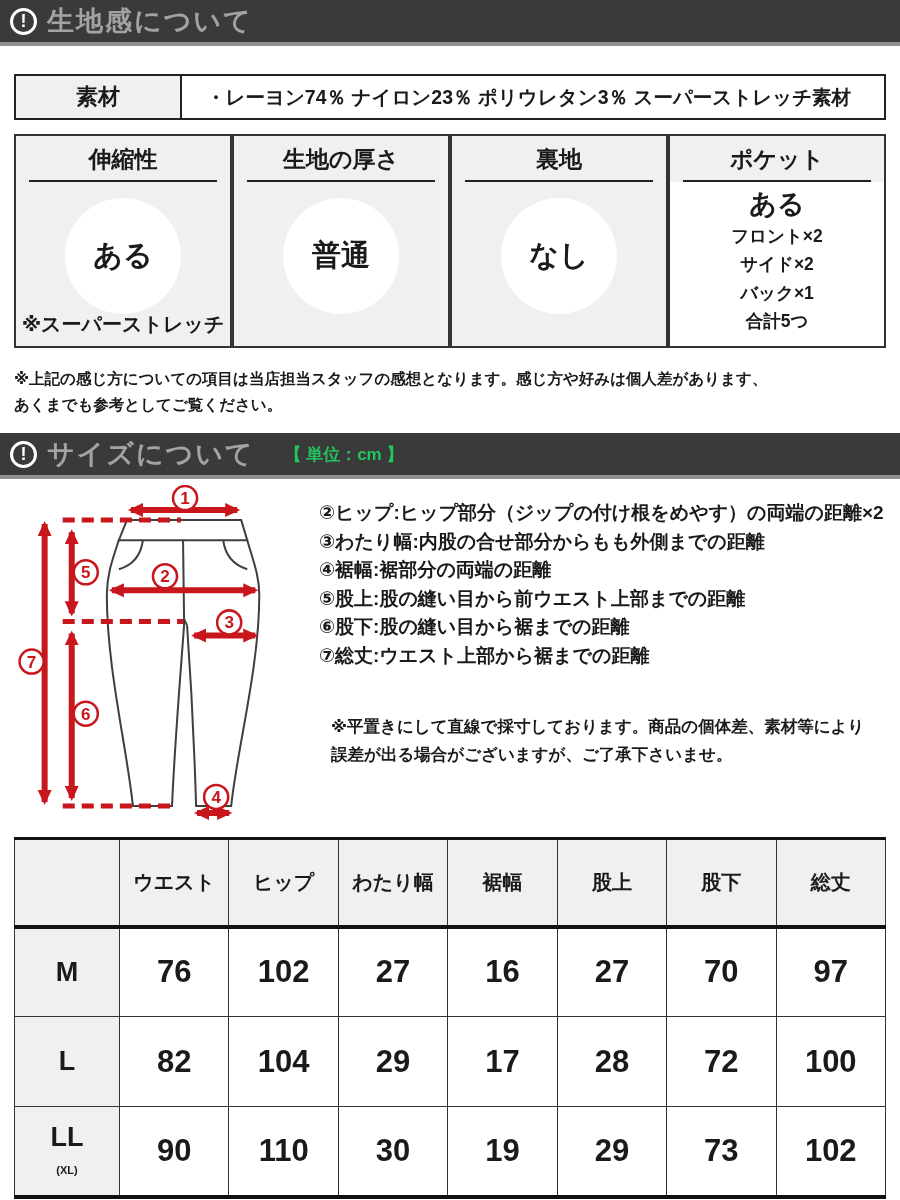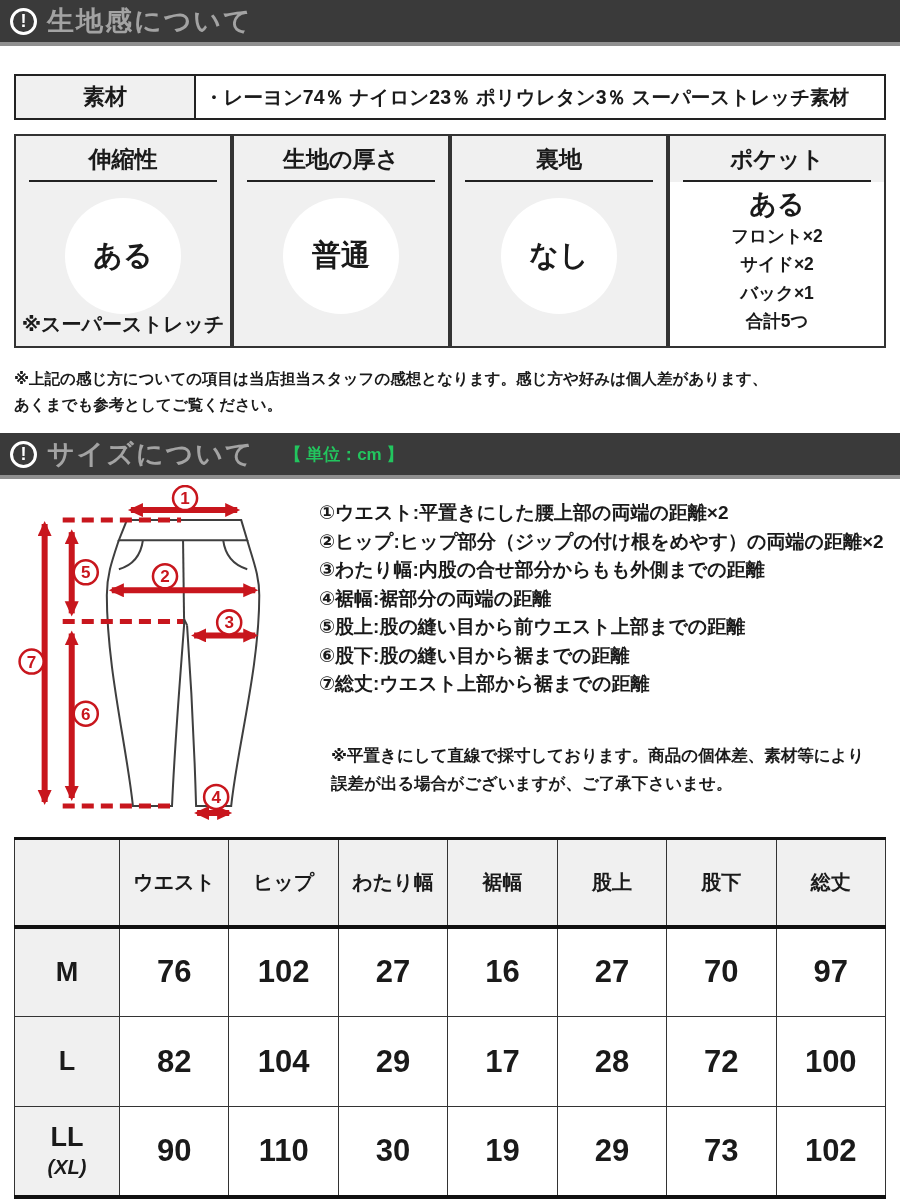--- a/index.html
+++ b/index.html
@@ -13,24 +13,24 @@
   .bang { width:27px; height:27px; border:3px solid #fff; border-radius:50%;
           color:#fff; font-weight:bold; font-size:18px; display:flex;
           align-items:center; justify-content:center; flex:0 0 auto; }
   .bar-title { color:#a3a3a3; font-size:27px; font-weight:bold; margin-left:10px;
                letter-spacing:2px; }
   .bar-unit { color:#22c55e; font-size:17px; font-weight:bold; margin-left:30px; }
 
   
   .material-row { margin:28px 14px 0; border:2px solid #222; display:flex;
                   align-items:stretch; height:46px; background:#fff; }
-  .material-label { width:180px; background:#f0f0f0; display:flex;
+  .material-label { width:166px; background:#f0f0f0; display:flex;
                     align-items:center; justify-content:center; font-size:22px;
                     font-weight:bold; border-right:2px solid #222; }
-  .material-value { flex:1; display:flex; align-items:center; padding-left:8px;
+  .material-value { flex:1; display:flex; align-items:center; padding-left:24px;
                     font-size:19.5px; font-weight:bold; white-space:nowrap; }
 
   
   .features { margin:14px 14px 0; display:flex; height:214px; }
   .feature { flex:1; border:2px solid #333; background:#f0f0f0;
              position:relative; text-align:center; }
   .feature.white-body { background:#fff; }
   .f-head { background:#f0f0f0; padding:8px 13px 0; }
   .f-head-inner { font-size:23px; font-weight:bold; border-bottom:2px solid #222;
                   padding-bottom:5px; }
@@ -60,21 +60,21 @@
   table.sizes { width:calc(100% - 28px); margin:12px 14px 0;
                 border-collapse:collapse; table-layout:fixed; }
   table.sizes col.corner { width:105px; }
   table.sizes th, table.sizes td { border:1px solid #333; text-align:center;
                                    vertical-align:middle; background:#fff; }
   table.sizes thead th { background:#f0f0f0; font-size:20px; font-weight:bold;
                          height:88px; border-top:3px solid #111;
                          border-bottom:4px solid #111; }
   table.sizes td.size-label { background:#f0f0f0; font-size:27px;
                               font-weight:bold; line-height:1.05; }
-  table.sizes td.size-label .sub { font-size:20px; font-weight:bold;font-style:italic; }
+  table.sizes td.size-label .sub { font-size:11px; font-weight:bold; }
   table.sizes tbody td { height:90px; font-size:31px; font-weight:bold; }
   table.sizes tbody tr:last-child td { border-bottom:4px solid #111; }
 </style>
 </head>
 <body>
 
 <div class="bar">
   <span class="bang">!</span>
   <span class="bar-title">生地感について</span>
 </div>
@@ -174,21 +174,20 @@
         <circle cx="71" cy="87" r="12" fill="#fff" stroke="#c8161d" stroke-width="2.5"></circle>
         <text x="71" y="93">5</text>
         <circle cx="71" cy="228" r="12" fill="#fff" stroke="#c8161d" stroke-width="2.5"></circle>
         <text x="71" y="234">6</text>
         <circle cx="17" cy="176" r="12" fill="#fff" stroke="#c8161d" stroke-width="2.5"></circle>
         <text x="17" y="182">7</text>
       </g>
     </svg>
   </div>
   <div class="size-right">
-    <div class="legend-line">①ウエスト:平置きにした腰上部の両端の距離×2</div>
     <div class="legend-line">②ヒップ:ヒップ部分（ジップの付け根をめやす）の両端の距離×2</div>
     <div class="legend-line">③わたり幅:内股の合せ部分からもも外側までの距離</div>
     <div class="legend-line">④裾幅:裾部分の両端の距離</div>
     <div class="legend-line">⑤股上:股の縫い目から前ウエスト上部までの距離</div>
     <div class="legend-line">⑥股下:股の縫い目から裾までの距離</div>
     <div class="legend-line">⑦総丈:ウエスト上部から裾までの距離</div>
     <div class="size-note">※平置きにして直線で採寸しております。商品の個体差、素材等により
 誤差が出る場合がございますが、ご了承下さいませ。</div>
   </div>
 </div>

